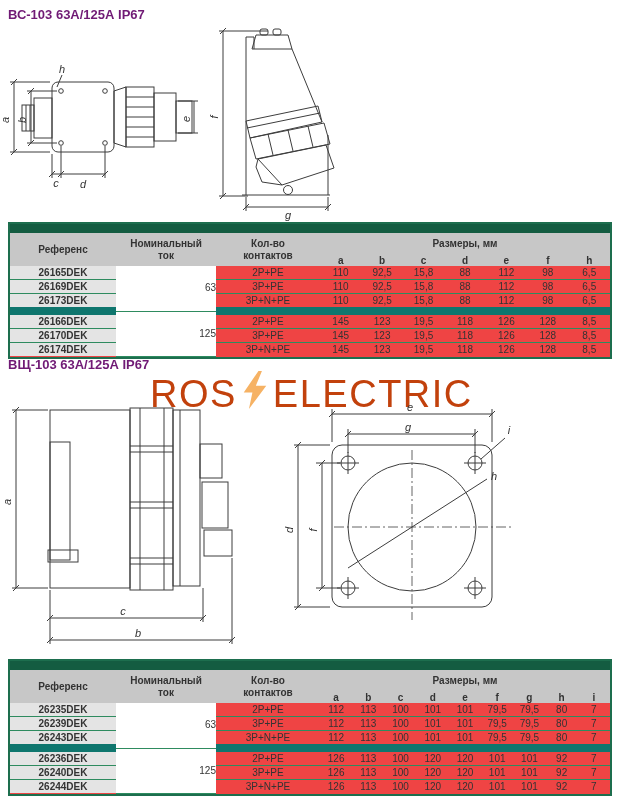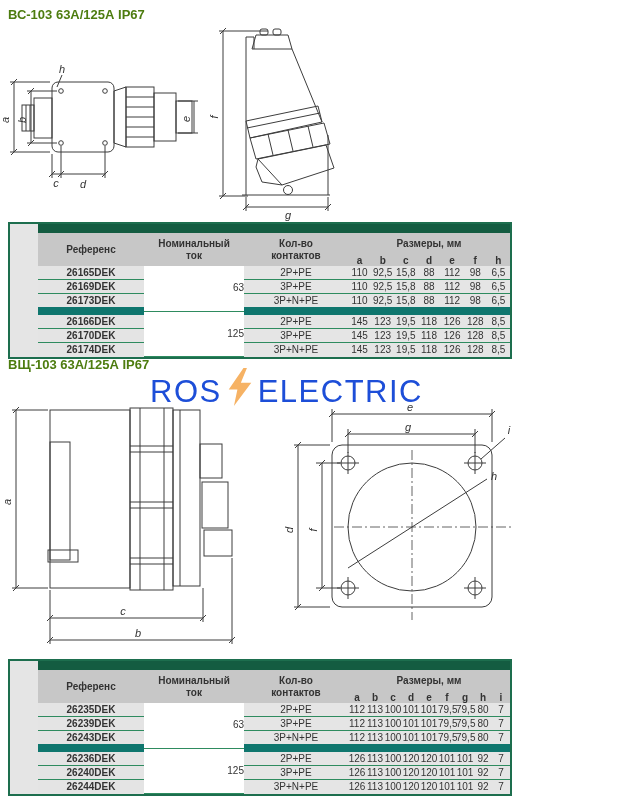--- a/index.html
+++ b/index.html
@@ -1,33 +1,33 @@
 <!DOCTYPE html>
 <html><head>
 <meta charset="utf-8">
 <style>
   html,body{margin:0;padding:0;}
   body{width:621px;height:800px;position:relative;background:#fff;
        font-family:"Liberation Sans",sans-serif;color:#333;overflow:hidden;}
-  .title{position:absolute;left:8px;font-weight:bold;font-size:13px;color:#4d7c0f;z-index:2;white-space:nowrap;}
+  .title{position:absolute;left:8px;font-weight:bold;font-size:13px;color:#701a75;z-index:2;white-space:nowrap;}
   #title1{top:7px;}
   #title2{top:357px;}
   
   .wm{position:absolute;left:150px;top:367px;display:flex;align-items:center;gap:5px;z-index:0;}
-  .wm span{font-size:31px;font-weight:500;letter-spacing:1.5px;color:#1d4ed8;line-height:1;margin-top:8px;}
+  .wm span{font-size:38px;font-weight:500;letter-spacing:1.5px;color:#c2410c;line-height:1;margin-top:8px;}
   
   .draw{position:absolute;left:0;z-index:1;}
   #svg1{top:25px;}
   #svg2{top:398px;}
   .ln{stroke:#3d3d3d;stroke-width:1;fill:none;}
   .cl{stroke:#3d3d3d;stroke-width:0.8;fill:none;stroke-dasharray:10 3 2 3;}
   .dim{font-family:"Liberation Sans",sans-serif;font-size:11px;font-style:italic;
        fill:#333;stroke:none;text-anchor:middle;}
   
-  .tblwrap{position:absolute;left:8px;width:504px;border:2px solid #1d6e4e;background:#e5e5e5;z-index:1;box-sizing:border-box;padding-left:28px;}
+  .tblwrap{position:absolute;left:8px;width:604px;border:2px solid #1d6e4e;background:#ef4444;z-index:1;box-sizing:border-box;}
   #tbl1{top:222px;}
   #tbl2{top:659px;}
   .topbar{height:9px;background:#145c41;}
   table{border-collapse:collapse;table-layout:fixed;width:100%;}
   thead th{background:#c7c7c7;font-size:10px;color:#333;font-weight:bold;padding:1px 0;}
   thead tr.main th{height:19px;}
   thead tr.sub th{height:12px;padding:0;}
   thead th span{display:inline-block;max-width:78px;line-height:1.15;}
   td{font-size:10px;color:#333;text-align:center;height:13px;padding:0;border-bottom:1px solid #2e8b5f;line-height:1;}
   td.ref{background:#e4e4e4;font-weight:bold;}

